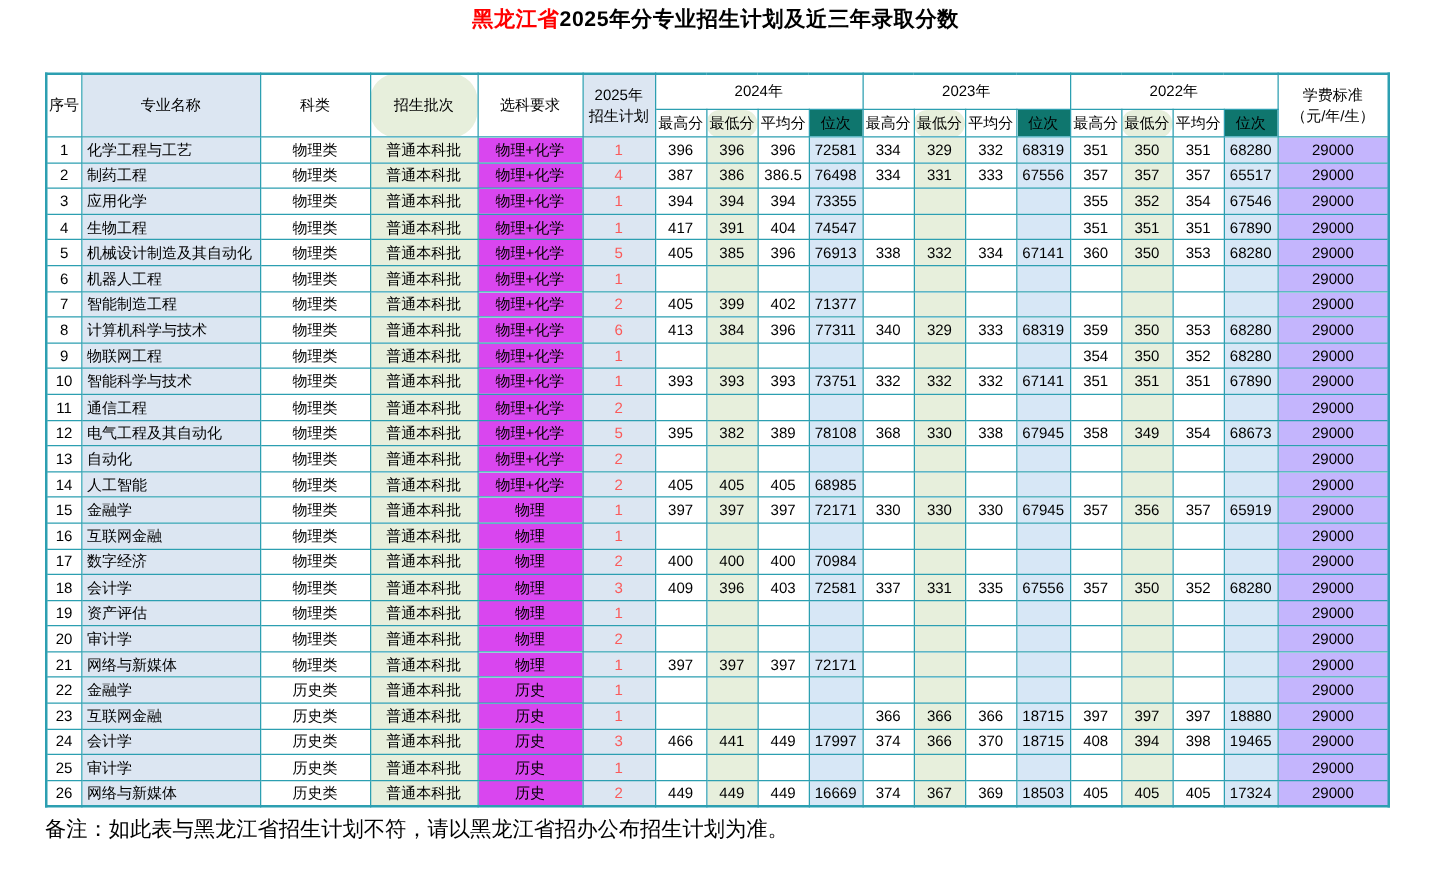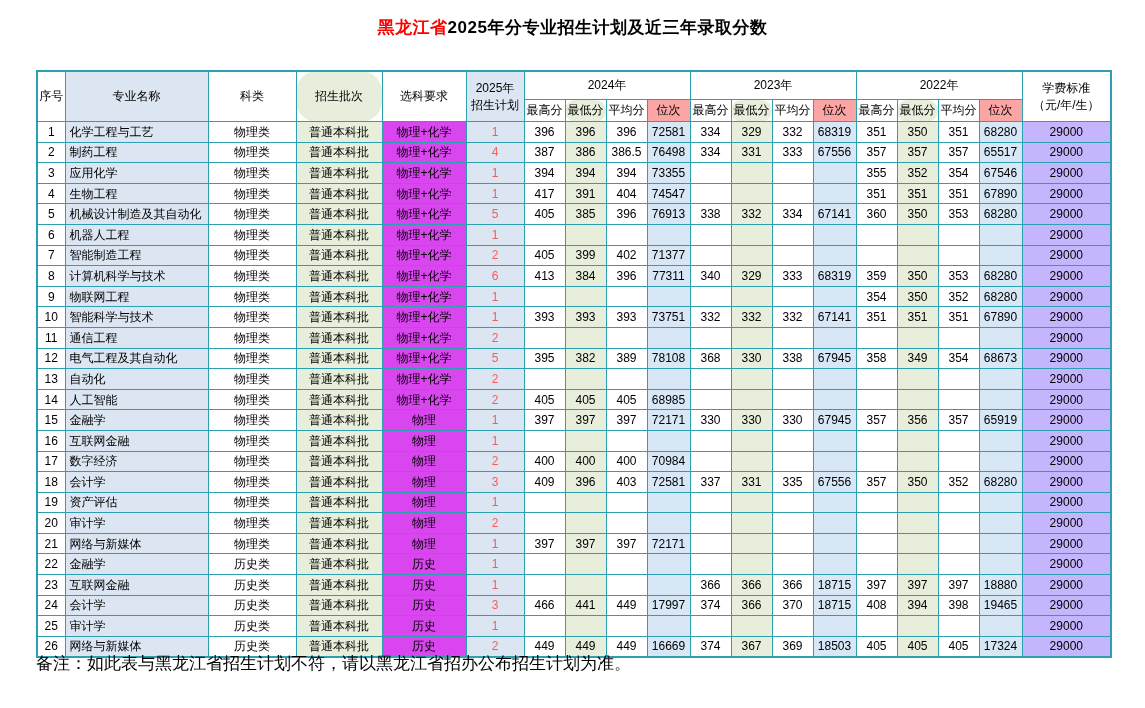--- a/index.html
+++ b/index.html
@@ -5,28 +5,28 @@
   html,body{margin:0;padding:0;background:#fff;}
   .page{
     position:relative;
     width:1145px;height:708px;
     background:#ffffff;
     font-family:"Liberation Sans","DejaVu Sans",sans-serif;
     color:#000;
     overflow:hidden;
   }
   .title{
-    padding-top:16px;
+    padding-top:4px;
     text-align:center;
     font-size:17px;
     font-weight:bold;
     letter-spacing:0.5px;
   }
   .title .red{color:#ff0000;}
-  .tbl-wrap{position:absolute;left:36px;top:70px;}
+  .tbl-wrap{position:absolute;left:36px;top:58px;}
   table{
     border-collapse:collapse;
     table-layout:fixed;
     width:1074px;
     border:2px solid #2c9fb1;
   }
   th,td{
     border:1px solid #2c9fb1;
     font-size:12px;
     text-align:center;
@@ -40,21 +40,21 @@
   tbody tr{height:20.6px;}
   tbody td{line-height:1;}
   
   col.w-idx{width:28px;} col.w-major{width:143px;} col.w-cat{width:88px;}
   col.w-batch{width:86px;} col.w-req{width:84px;} col.w-plan{width:58px;}
   col.w-hi{width:41px;} col.w-lo{width:41px;} col.w-avg{width:41px;} col.w-rank{width:43px;}
   col.w-fee{width:89px;}
   
   .bg-blue{background:#dce6f2;}
   .bg-green{background:#e7efdc;border-radius:21px;}
-  .bg-rank{background:#fca5a5;}
+  .bg-rank{background:#0f766e;}
   .bg-white{background:#ffffff;}
   td.c-major{text-align:left;padding-left:4px;background:#dce6f2;font-family:Liberation Serif, serif;}
   td.c-cat{background:#ffffff;}
   td.c-batch{background:#e7efdc;}
   td.c-req{background:#d946ef;}
   td.c-plan{background:#dce6f2;color:#fa5a5a;}
   td.c-hi{background:#ffffff;}
   td.c-lo{background:#e7efdc;}
   td.c-avg{background:#ffffff;}
   td.c-rank{background:#d7e7f6;}

